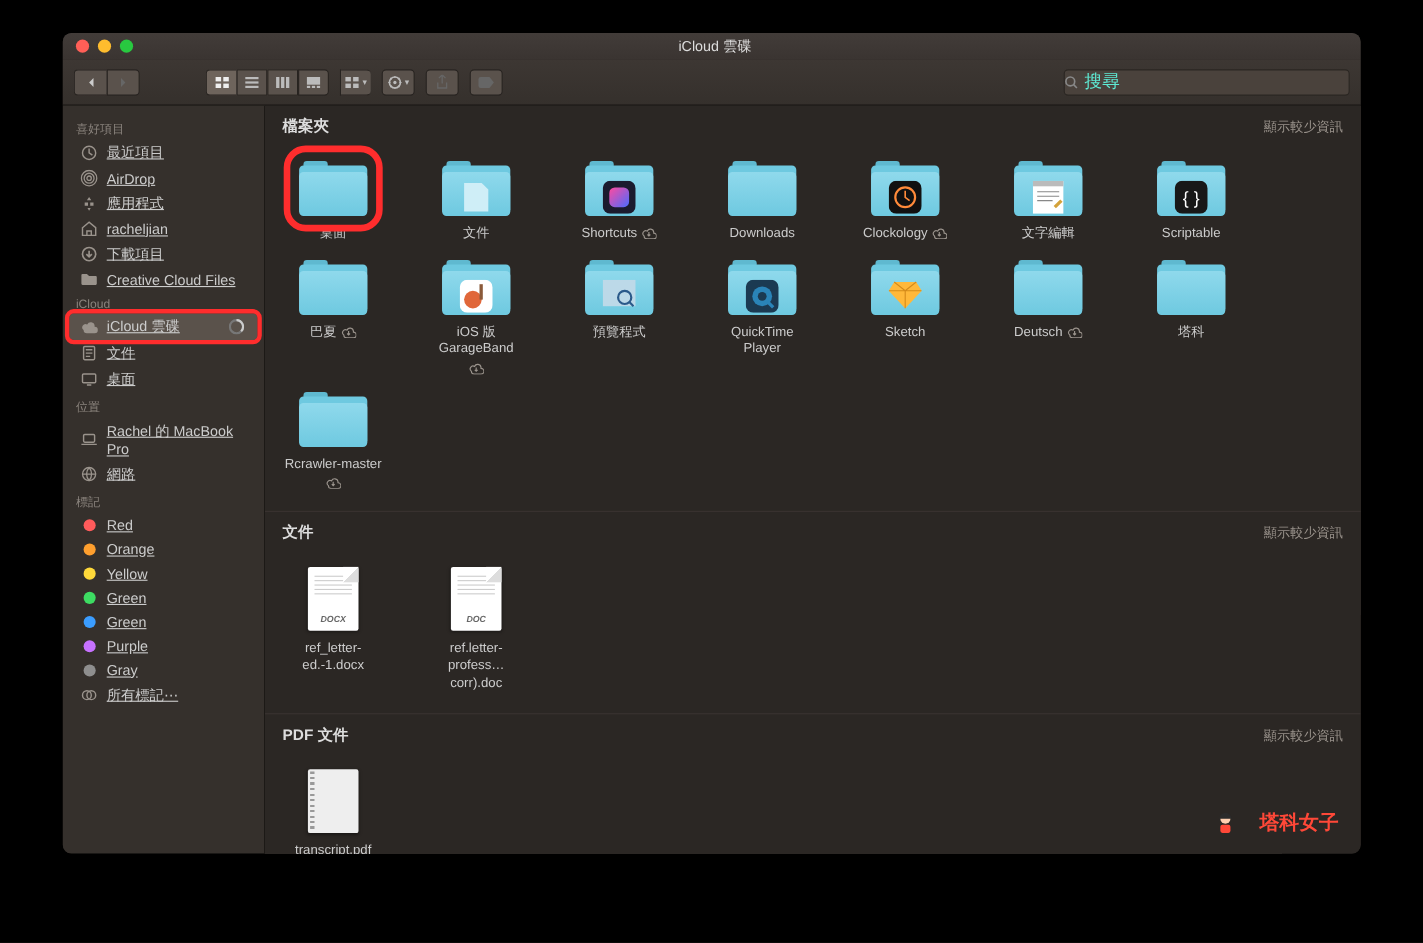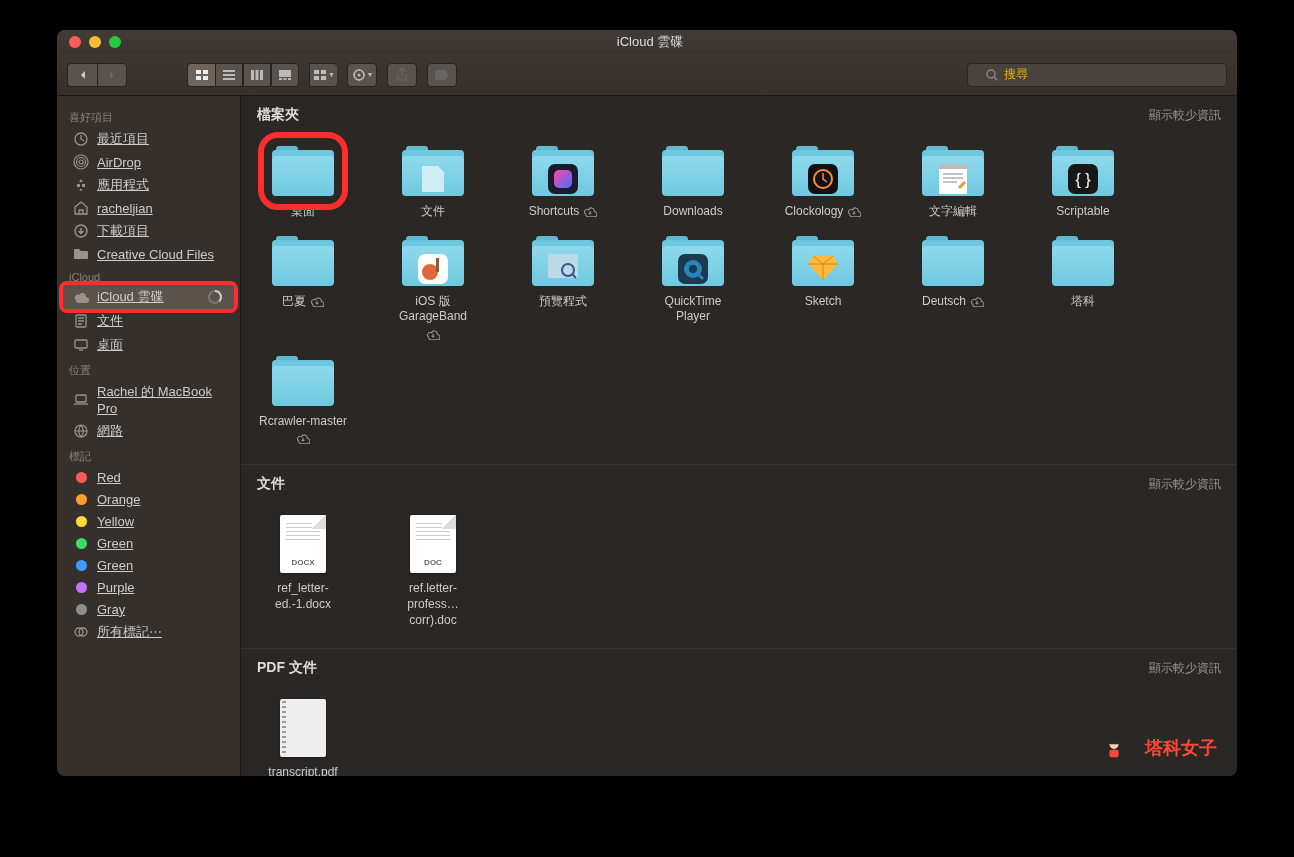--- a/index.html
+++ b/index.html
@@ -13,21 +13,21 @@
 .toolbar { height: 42px; background: linear-gradient(#3d3733,#35302c); border-bottom: 1px solid #1c1916; display: flex; align-items: center; padding: 0 10px; gap: 10px; }
 .nav-btns { display: flex; }
 .tbtn { background: #5a524c; border: 1px solid #272320; height: 24px; min-width: 30px; display: flex; align-items: center; justify-content: center; color: #bbb; font-size: 12px; }
 .tbtn:first-child { border-radius: 4px 0 0 4px; border-right: none; }
 .tbtn:last-child { border-radius: 0 4px 4px 0; }
 .tbtn.disabled { color: #666; }
 .seg { display: flex; }
 .seg .tbtn { min-width: 28px; }
 .seg .tbtn.active { background: #6e645c; color: #eee; }
 .spacer { flex: 1; }
-.search { background: #4a423c; border: 1px solid #2a2622; border-radius: 4px; height: 24px; width: 260px; display: flex; align-items: center; padding: 0 18px; gap: 6px; color: #eab308; font-size: 12px; }
+.search { background: #4a423c; border: 1px solid #2a2622; border-radius: 4px; height: 24px; width: 260px; display: flex; align-items: center; padding: 0 0; gap: 6px; color: #5eead4; font-size: 16px; }
 .body { flex: 1; display: flex; overflow: hidden; }
 .sidebar { width: 184px; background: #35302c; border-right: 1px solid #1c1916; padding: 8px 0; overflow-y: auto; }
 .sb-head { color: #8a837d; font-size: 11px; padding: 6px 12px 2px; }
 .sb-item { display: flex; align-items: center; gap: 8px; padding: 3px 12px 3px 16px; color: #ccc; font-size: 13px; cursor: default; position: relative; text-decoration: underline; }
 .sb-item.sel { background: #5a524b; border-radius: 4px; margin: 0 6px; padding-left: 10px; }
 .sb-icon { width: 16px; height: 16px; display: flex; align-items: center; justify-content: center; color: #9a938c; flex-shrink: 0; }
 .sb-icon svg { width: 16px; height: 16px; }
 .tag-dot { width: 11px; height: 11px; border-radius: 50%; flex-shrink: 0; }
 .highlight-red { outline: 4px solid #ff2d2d; border-radius: 8px; }
 .hl-prog { margin-left:auto; width:14px; height:14px; }
@@ -38,21 +38,21 @@
 .sec-less { color: #9a938c; font-size: 12px; }
 .grid { display: flex; flex-wrap: wrap; gap: 0 38px; }
 .item { width: 92px; display: flex; flex-direction: column; align-items: center; padding-top: 16px; }
 .folder-ic { width: 62px; height: 50px; position: relative; }
 .folder-back { position:absolute; top:4px; left:0; width:62px; height:44px; background:#6ec9e0; border-radius:4px; }
 .folder-tab { position:absolute; top:0; left:4px; width:22px; height:10px; background:#5fb9d0; border-radius:3px 3px 0 0; }
 .folder-front { position:absolute; top:10px; left:0; width:62px; height:40px; background:linear-gradient(#8fd9ec,#6ec9e0); border-radius:4px; }
 .folder-inner { position:absolute; top:18px; left:50%; transform:translateX(-50%); display:flex; align-items:center; justify-content:center; }
 .file-ic { width:46px; height:58px; background:#fff; border-radius:2px; position:relative; box-shadow:0 1px 3px rgba(0,0,0,0.4); }
 .file-ic::after { content:""; position:absolute; top:0; right:0; width:14px; height:14px; background:linear-gradient(135deg,#fff 50%,#ddd 50%); }
-.file-ext { position:absolute; bottom:6px; left:0; right:0; text-align:center; font-size:8px; color:#666; font-weight:600; }
+.file-ext { position:absolute; bottom:6px; left:0; right:0; text-align:center; font-size:8px; color:#666; font-weight:600;font-style:italic; }
 .file-lines { position:absolute; top:8px; left:6px; right:6px; }
 .file-lines div { height:1px; background:#ccc; margin-bottom:3px; }
 .pdf-ic { width:46px; height:58px; background:#eee; border-radius:2px; position:relative; box-shadow:0 1px 3px rgba(0,0,0,0.4); overflow:hidden; }
 .pdf-spiral { position:absolute; left:2px; top:2px; bottom:2px; width:4px; background:repeating-linear-gradient(#999 0 2px,transparent 2px 5px); }
 .item-name { color:#ccc; font-size:12px; text-align:center; margin-top:8px; line-height:1.3; display:flex; align-items:center; gap:4px; justify-content:center; flex-wrap:wrap; }
 .cloud-dl { display:inline-flex; }
 .cloud-dl svg { width:14px; height:11px; }
 .item.hl .folder-ic { outline:6px solid #ff2d2d; outline-offset:8px; border-radius:6px; padding:4px 2px 22px; }
 .watermark { position:absolute; right:20px; bottom:16px; color:#ff4838; font-size:18px; font-weight:600; display:flex; align-items:center; gap:20px; }
 .watermark-ic { width:22px; height:22px; }

